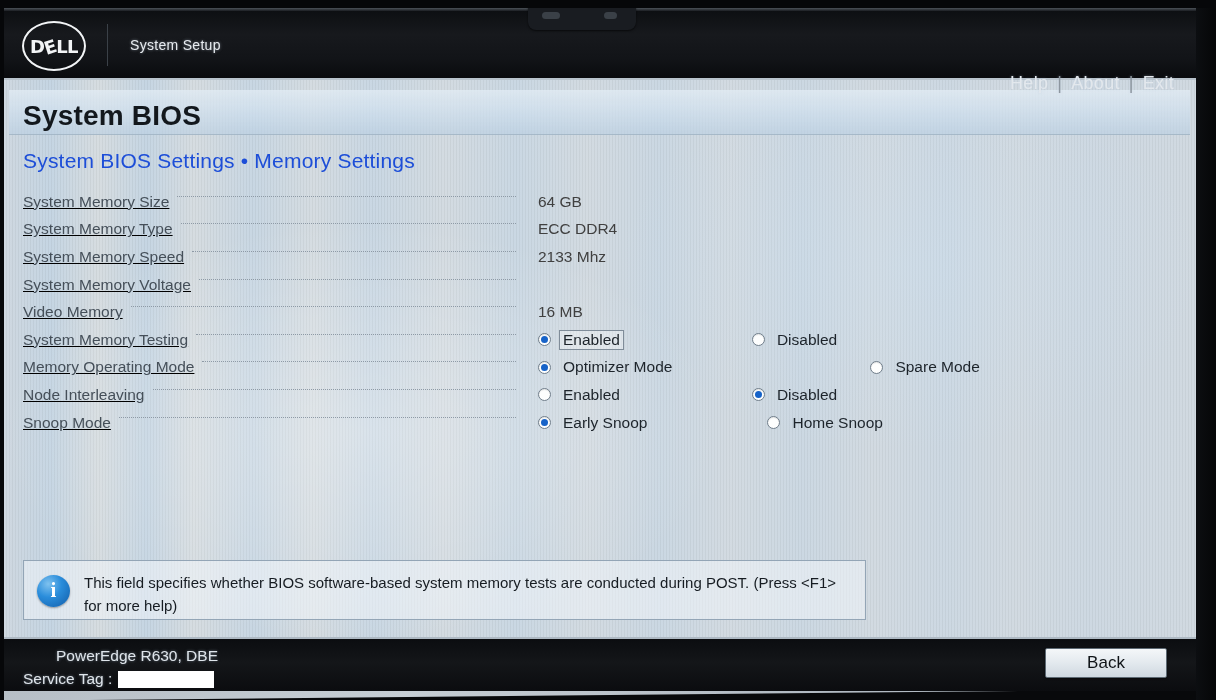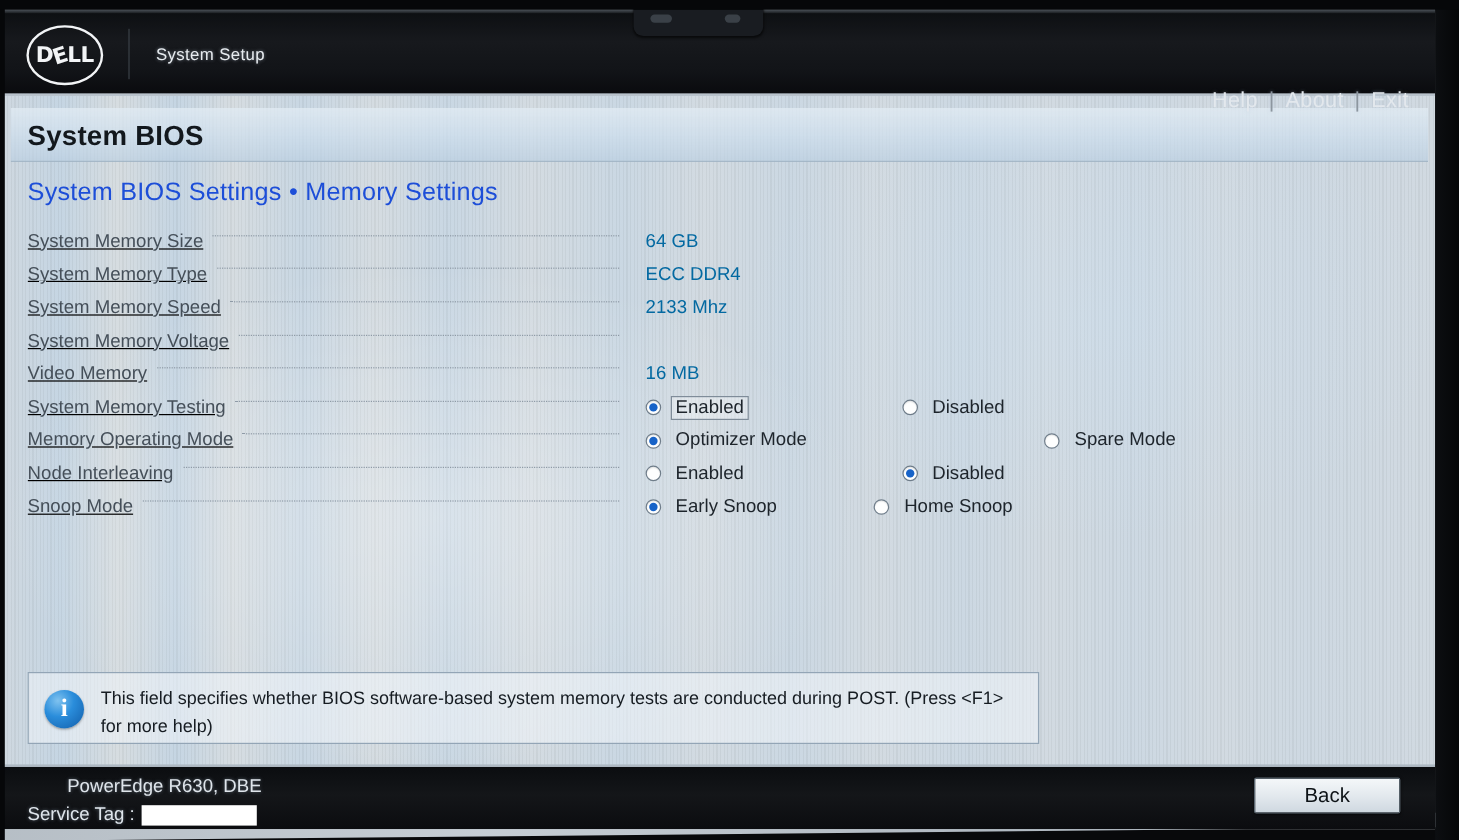--- a/index.html
+++ b/index.html
@@ -195,21 +195,21 @@
     background: linear-gradient(180deg,
       rgba(226,236,244,.78) 0%,
       rgba(206,223,238,.68) 55%,
       rgba(186,207,226,.62) 100%);
     border-bottom: 1px solid rgba(120,145,168,.55);
     z-index: 7;
   }
   #page-title {
     position: absolute;
     left: 14px; top: 10px;
-    font-size: 23px;
+    font-size: 28px;
     font-weight: 700;
     color: #13181d;
     letter-spacing: .2px;
   }
 
   #breadcrumb {
     position: absolute;
     left: 20px; top: 141px;
     font-size: 21px;
     color: #1d4ed8;
@@ -247,21 +247,21 @@
     max-width: 100%;
   }
   .row .valuecell {
     flex: 0 0 660px;
     display: flex;
     align-items: center;
     padding-left: 20px;
   }
   .row .value {
     font-size: 15.5px;
-    color: #0369a1;
+    color: #404040;
     white-space: nowrap;
   }
 
   
   .row .labelwrap {
     flex: 0 0 495px;
     display: flex;
     align-items: flex-start;
     overflow: hidden;
     text-decoration: underline;
@@ -551,21 +551,21 @@
         <div class="row">
           <div class="labelwrap">
             <span class="label">Snoop Mode</span>
             <span class="leader"></span>
           </div>
           <div class="valuecell">
             <span class="opt" style="margin-left:0px">
               <span class="radio on"></span>
               <span class="otext">Early Snoop</span>
             </span>
-            <span class="opt" style="margin-left:77px">
+            <span class="opt" style="margin-left:116px">
               <span class="radio"></span>
               <span class="otext">Home Snoop</span>
             </span>
           </div>
         </div>
       </div>
 
     <div id="helpbox">
       <div id="help-icon">
         <div class="i">i</div>

